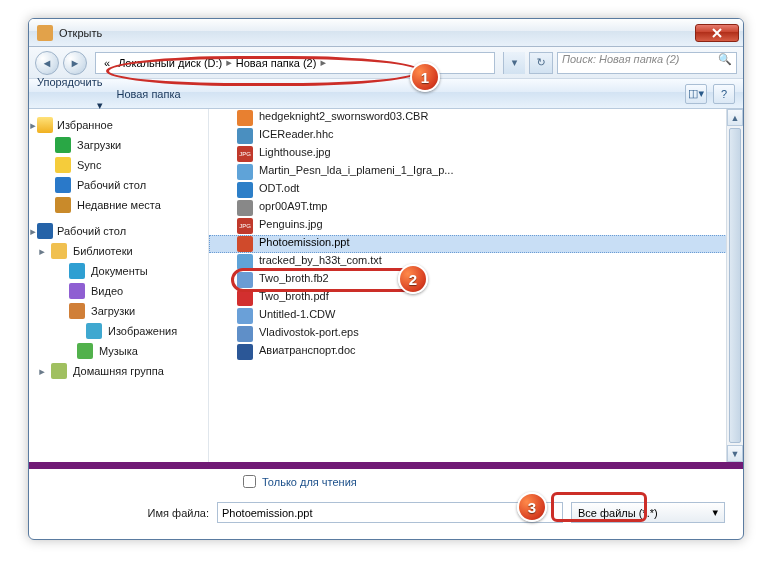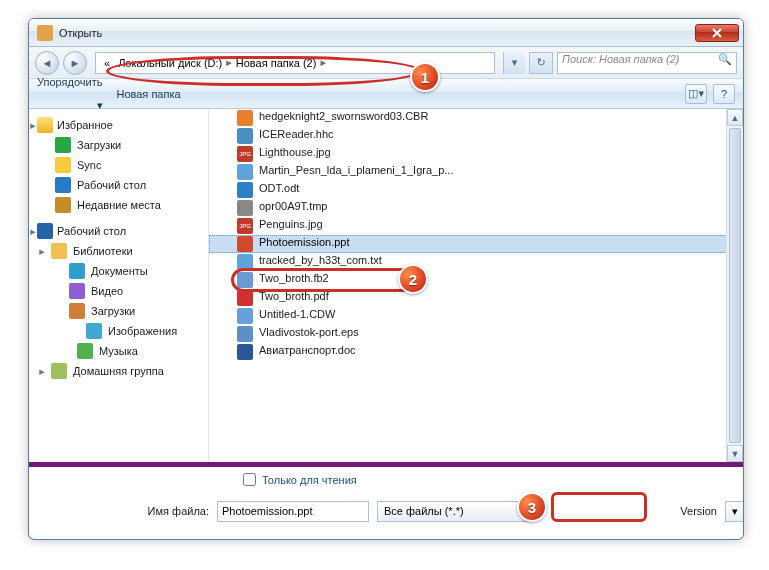--- a/index.html
+++ b/index.html
@@ -41,25 +41,25 @@
 
 .filelist { flex: 1; overflow-y: auto; position:relative;}
 .frow { display: flex; gap: 6px; padding: 1px 10px 1px 28px; height: 18px; color: #1a1a1a; cursor:pointer;}
 .frow.sel { background: #c8def5; border: 1px dotted #6a9cd4; padding: 0 9px 0 27px; color:#000;}
 .frow .ficon { width: 16px; height: 16px; border-radius: 2px; }
 .ic-cbr{background:#e88030;} .ic-hhc{background:#4a8fc0;} .ic-jpg{background:#c0392b;color:#fff;font-size:6px;display:flex;align-items:center;justify-content:center;} .ic-txt{background:#5fa3d8;} .ic-odt{background:#2d7fc8;} .ic-tmp{background:#888;} .ic-ppt{background:#d04a2b;} .ic-fb2{background:#6a9cd4;} .ic-pdf{background:#d22f2f;} .ic-cdw{background:#6aa0d8;} .ic-eps{background:#5f8fc8;} .ic-doc{background:#2b5797;}
 .scroll-vert{position:absolute;right:0;top:0;bottom:0;width:17px;background:#f0f3f6;border-left:1px solid #d4dde6;display:flex;flex-direction:column;}
 .scroll-vert .sb-btn{height:17px;background:linear-gradient(#f4f8fc,#dde8f2);border:1px solid #b8cadd;display:flex;align-items:center;justify-content:center;color:#4a6a8a;font-size:9px;}
 .scroll-vert .sb-thumb{flex:1;margin:2px;background:linear-gradient(to right,#dde8f2,#c5d6e6);border:1px solid #a9bed4;border-radius:2px;}
 
-.readonly { padding: 6px 0 6px 214px; border-top:5px solid #701a75;}
+.readonly { padding: 6px 0 6px 214px; border-top:7px solid #701a75;}
 .readonly label { display:flex;align-items:center;gap:6px;color:#1b4f8a;}
 .readonly input { width:13px;height:13px;}
 
-.footer { padding: 8px 18px 0 18px; display:flex;flex-direction:row;gap:24px;}
+.footer { padding: 8px 18px 0 18px; display:flex;flex-direction:column;gap:24px;}
 .frow2 { display:flex;align-items:center;gap:8px;}
 .flabel { width:162px; text-align:right; color:#1a1a1a;}
 .ftext { flex:1; height:21px; border:1px solid #adc0d5; padding:0 4px; background:#fff;}
 .fcombo { width:154px; height:21px; border:1px solid #adc0d5; background:linear-gradient(#fefefe,#e8eef4); display:flex;align-items:center;padding:0 6px;justify-content:space-between;}
 .fbtn { width:86px; height:22px; border:1px solid #8a9aaa; background:linear-gradient(#fdfdfd,#e6e9ec); display:flex;align-items:center;justify-content:center;gap:4px;cursor:pointer;border-radius:2px;}
 .fbtn.primary { border:1px solid #2a85c5; background:linear-gradient(#e3f2ff,#b0ddfb 45%,#8fcff8 46%,#c2e5fc); }
 
 
 .callout-oval { position:absolute; border:3px solid #cc2e28; border-radius:50%/60%; pointer-events:none;}
 .callout-num { position:absolute; width:30px;height:30px;border-radius:50%;background:radial-gradient(circle at 30% 30%,#ff8a4a,#d63c20 70%,#9c2010);border:2px solid #fff;box-shadow:0 1px 3px rgba(0,0,0,.4);display:flex;align-items:center;justify-content:center;color:#fff;font-weight:bold;font-size:15px;text-shadow:0 1px 1px rgba(0,0,0,.5);}

